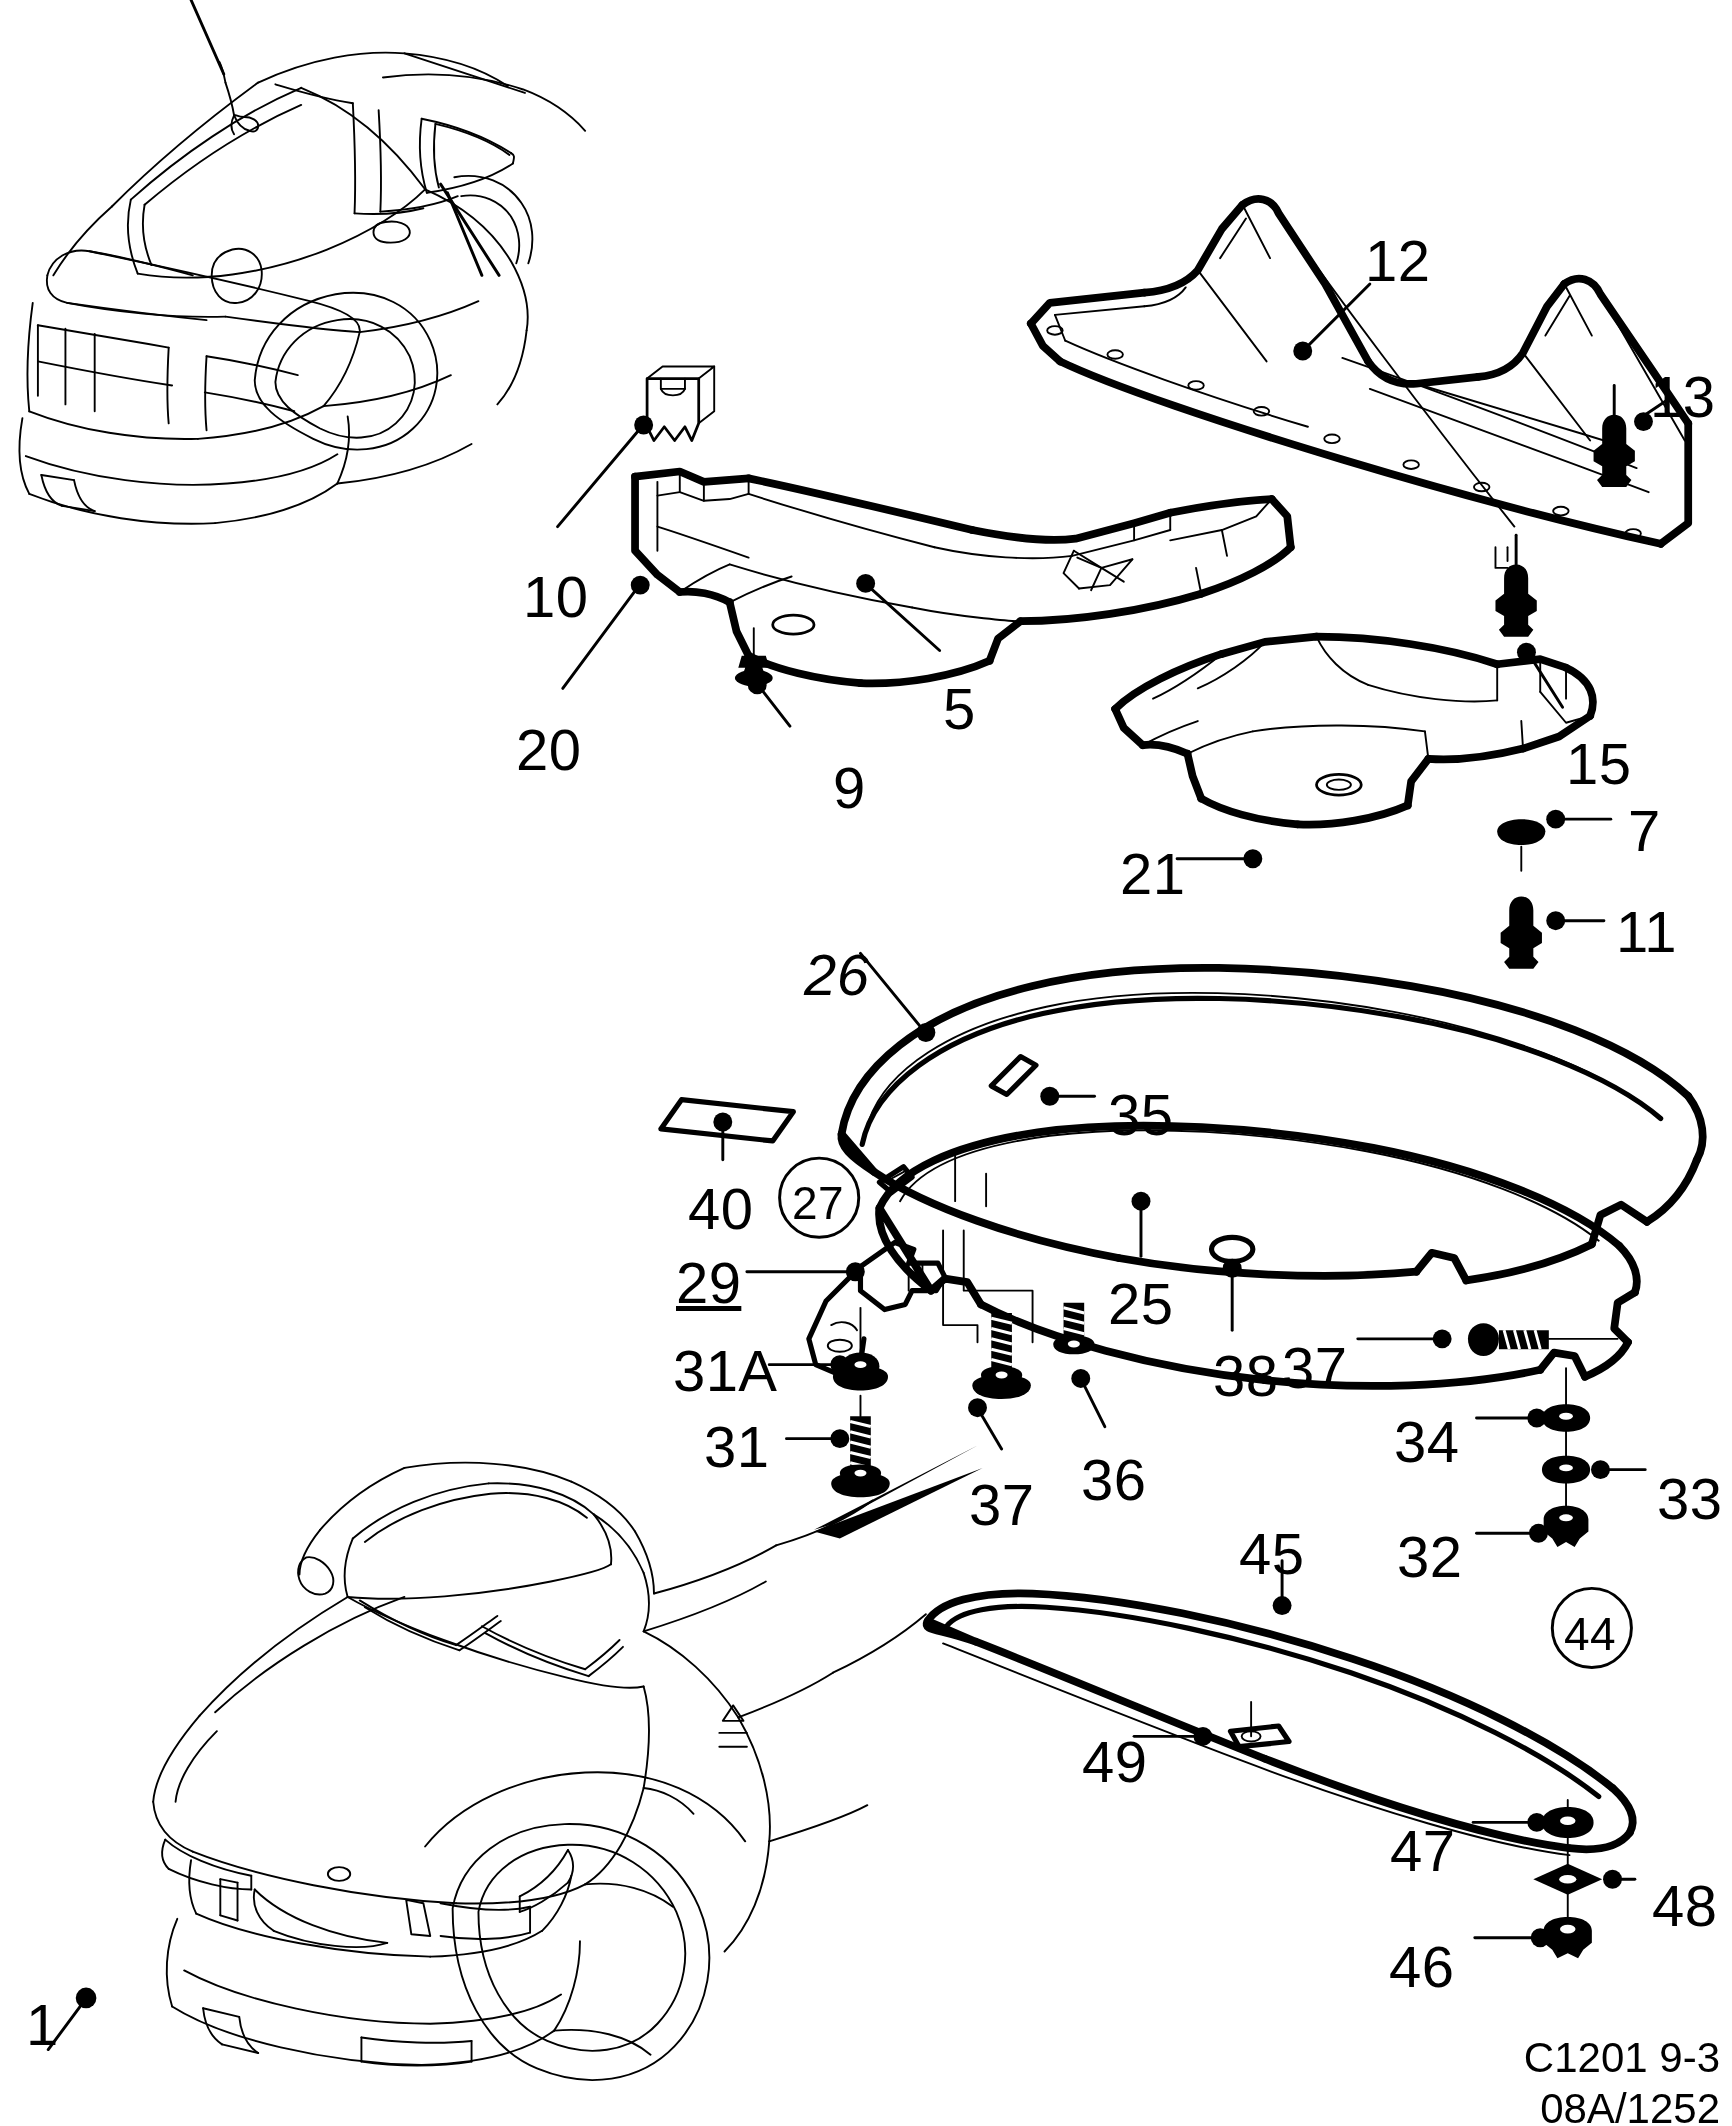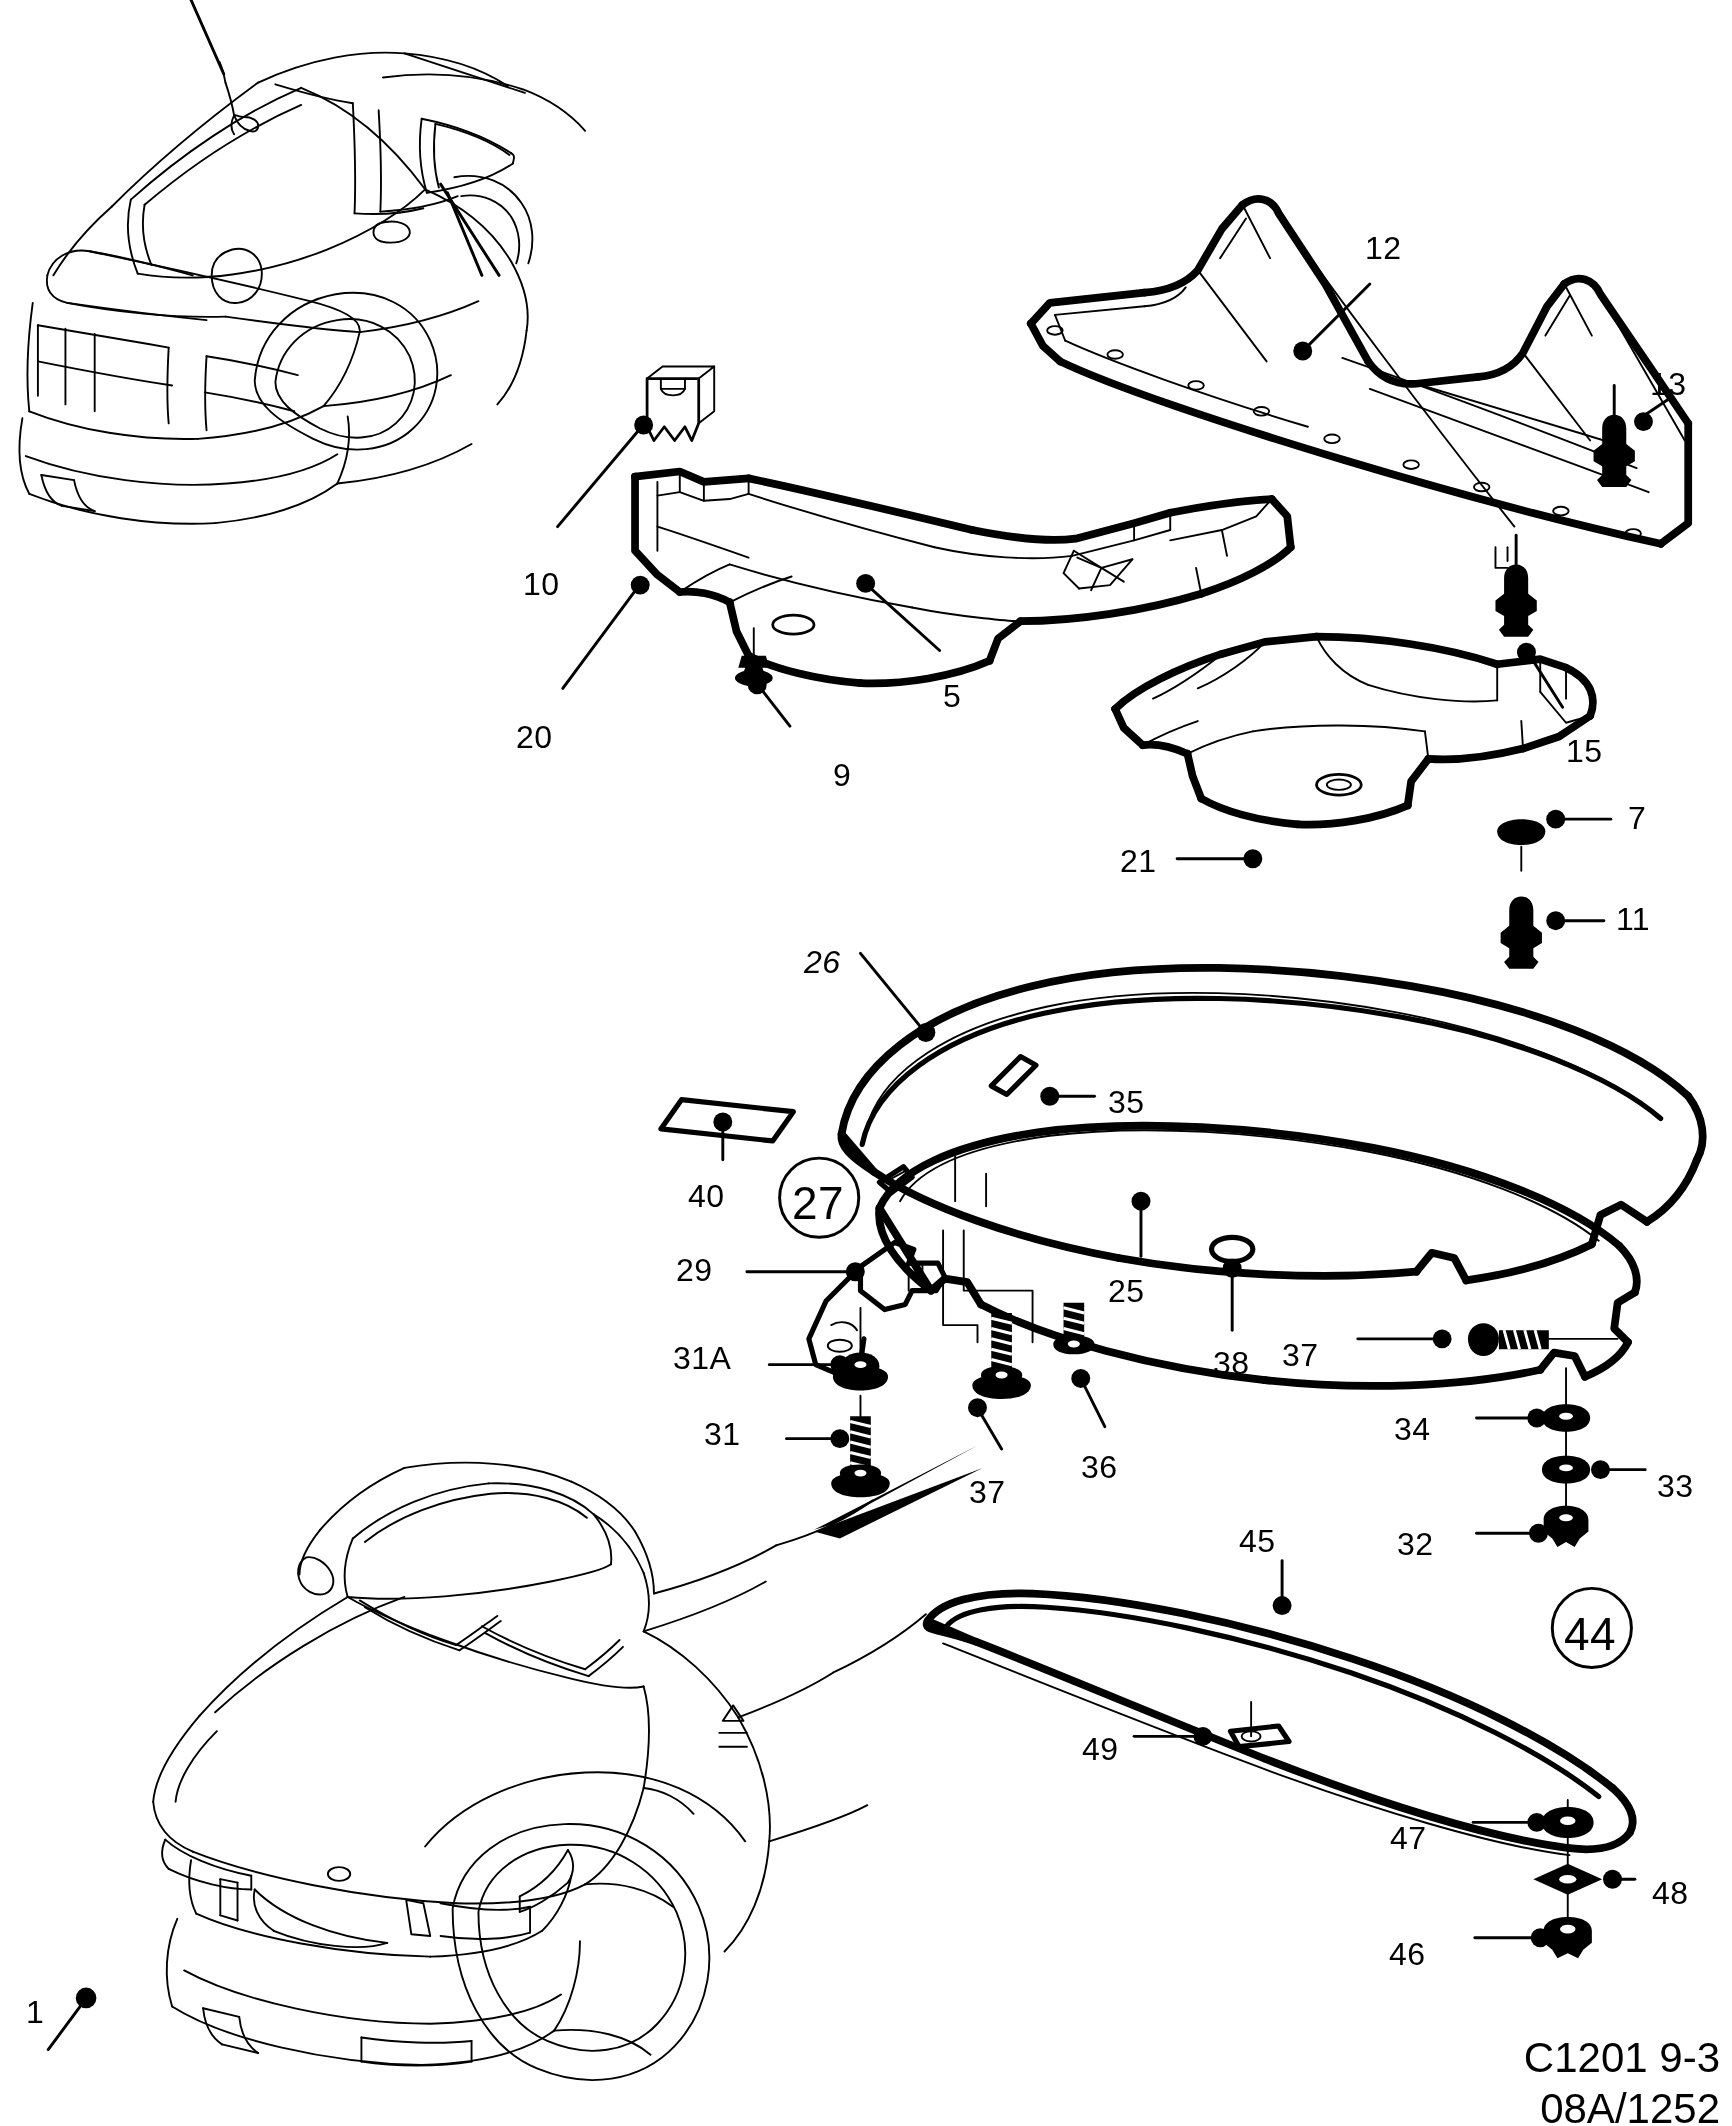--- a/index.html
+++ b/index.html
@@ -21,21 +21,21 @@
   #artboard {
     position: absolute;
     left: 0;
     top: 0;
     width: 1733px;
     height: 2127px;
   }
   .callout {
     position: absolute;
     font-family: "Liberation Sans", sans-serif;
-    font-size: 32px;
+    font-size: 58px;
     line-height: 1;
     color: #000000;
     white-space: nowrap;
     letter-spacing: 0.4px;
   }
   .callout.ref {
     font-size: 46px;
   }
   .footer {
     position: absolute;
@@ -639,21 +639,21 @@
   <div class="callout" style="left:523px; top:568px;">10</div>
   <div class="callout" style="left:1616px;top:903px;">11</div>
   <div class="callout" style="left:1365px;top:232px;">12</div>
   <div class="callout" style="left:1650px;top:368px;">13</div>
   <div class="callout" style="left:1566px;top:735px;">15</div>
   <div class="callout" style="left:516px; top:721px;">20</div>
   <div class="callout" style="left:1120px;top:845px;">21</div>
   <div class="callout" style="left:1108px;top:1275px;">25</div>
   <div class="callout" style="left:804px; top:946px;font-style:italic;">26</div>
   <div class="callout ref" style="left:792px; top:1180px;">27</div>
-  <div class="callout" style="left:676px; top:1254px;">29</div>
+  <div class="callout" style="left:676px; top:1254px;text-decoration:underline;">29</div>
   <div class="callout" style="left:673px; top:1342px;">31A</div>
   <div class="callout" style="left:704px; top:1418px;">31</div>
   <div class="callout" style="left:1397px;top:1528px;text-align:center;">32</div>
   <div class="callout" style="left:1657px;top:1470px;">33</div>
   <div class="callout" style="left:1394px;top:1413px;">34</div>
   <div class="callout" style="left:1108px;top:1086px;text-align:center;">35</div>
   <div class="callout" style="left:1081px;top:1451px;">36</div>
   <div class="callout" style="left:969px;top:1476px;">37</div>
   <div class="callout" style="left:1282px;top:1339px;">37</div>
   <div class="callout" style="left:1213px;top:1347px;">38</div>

